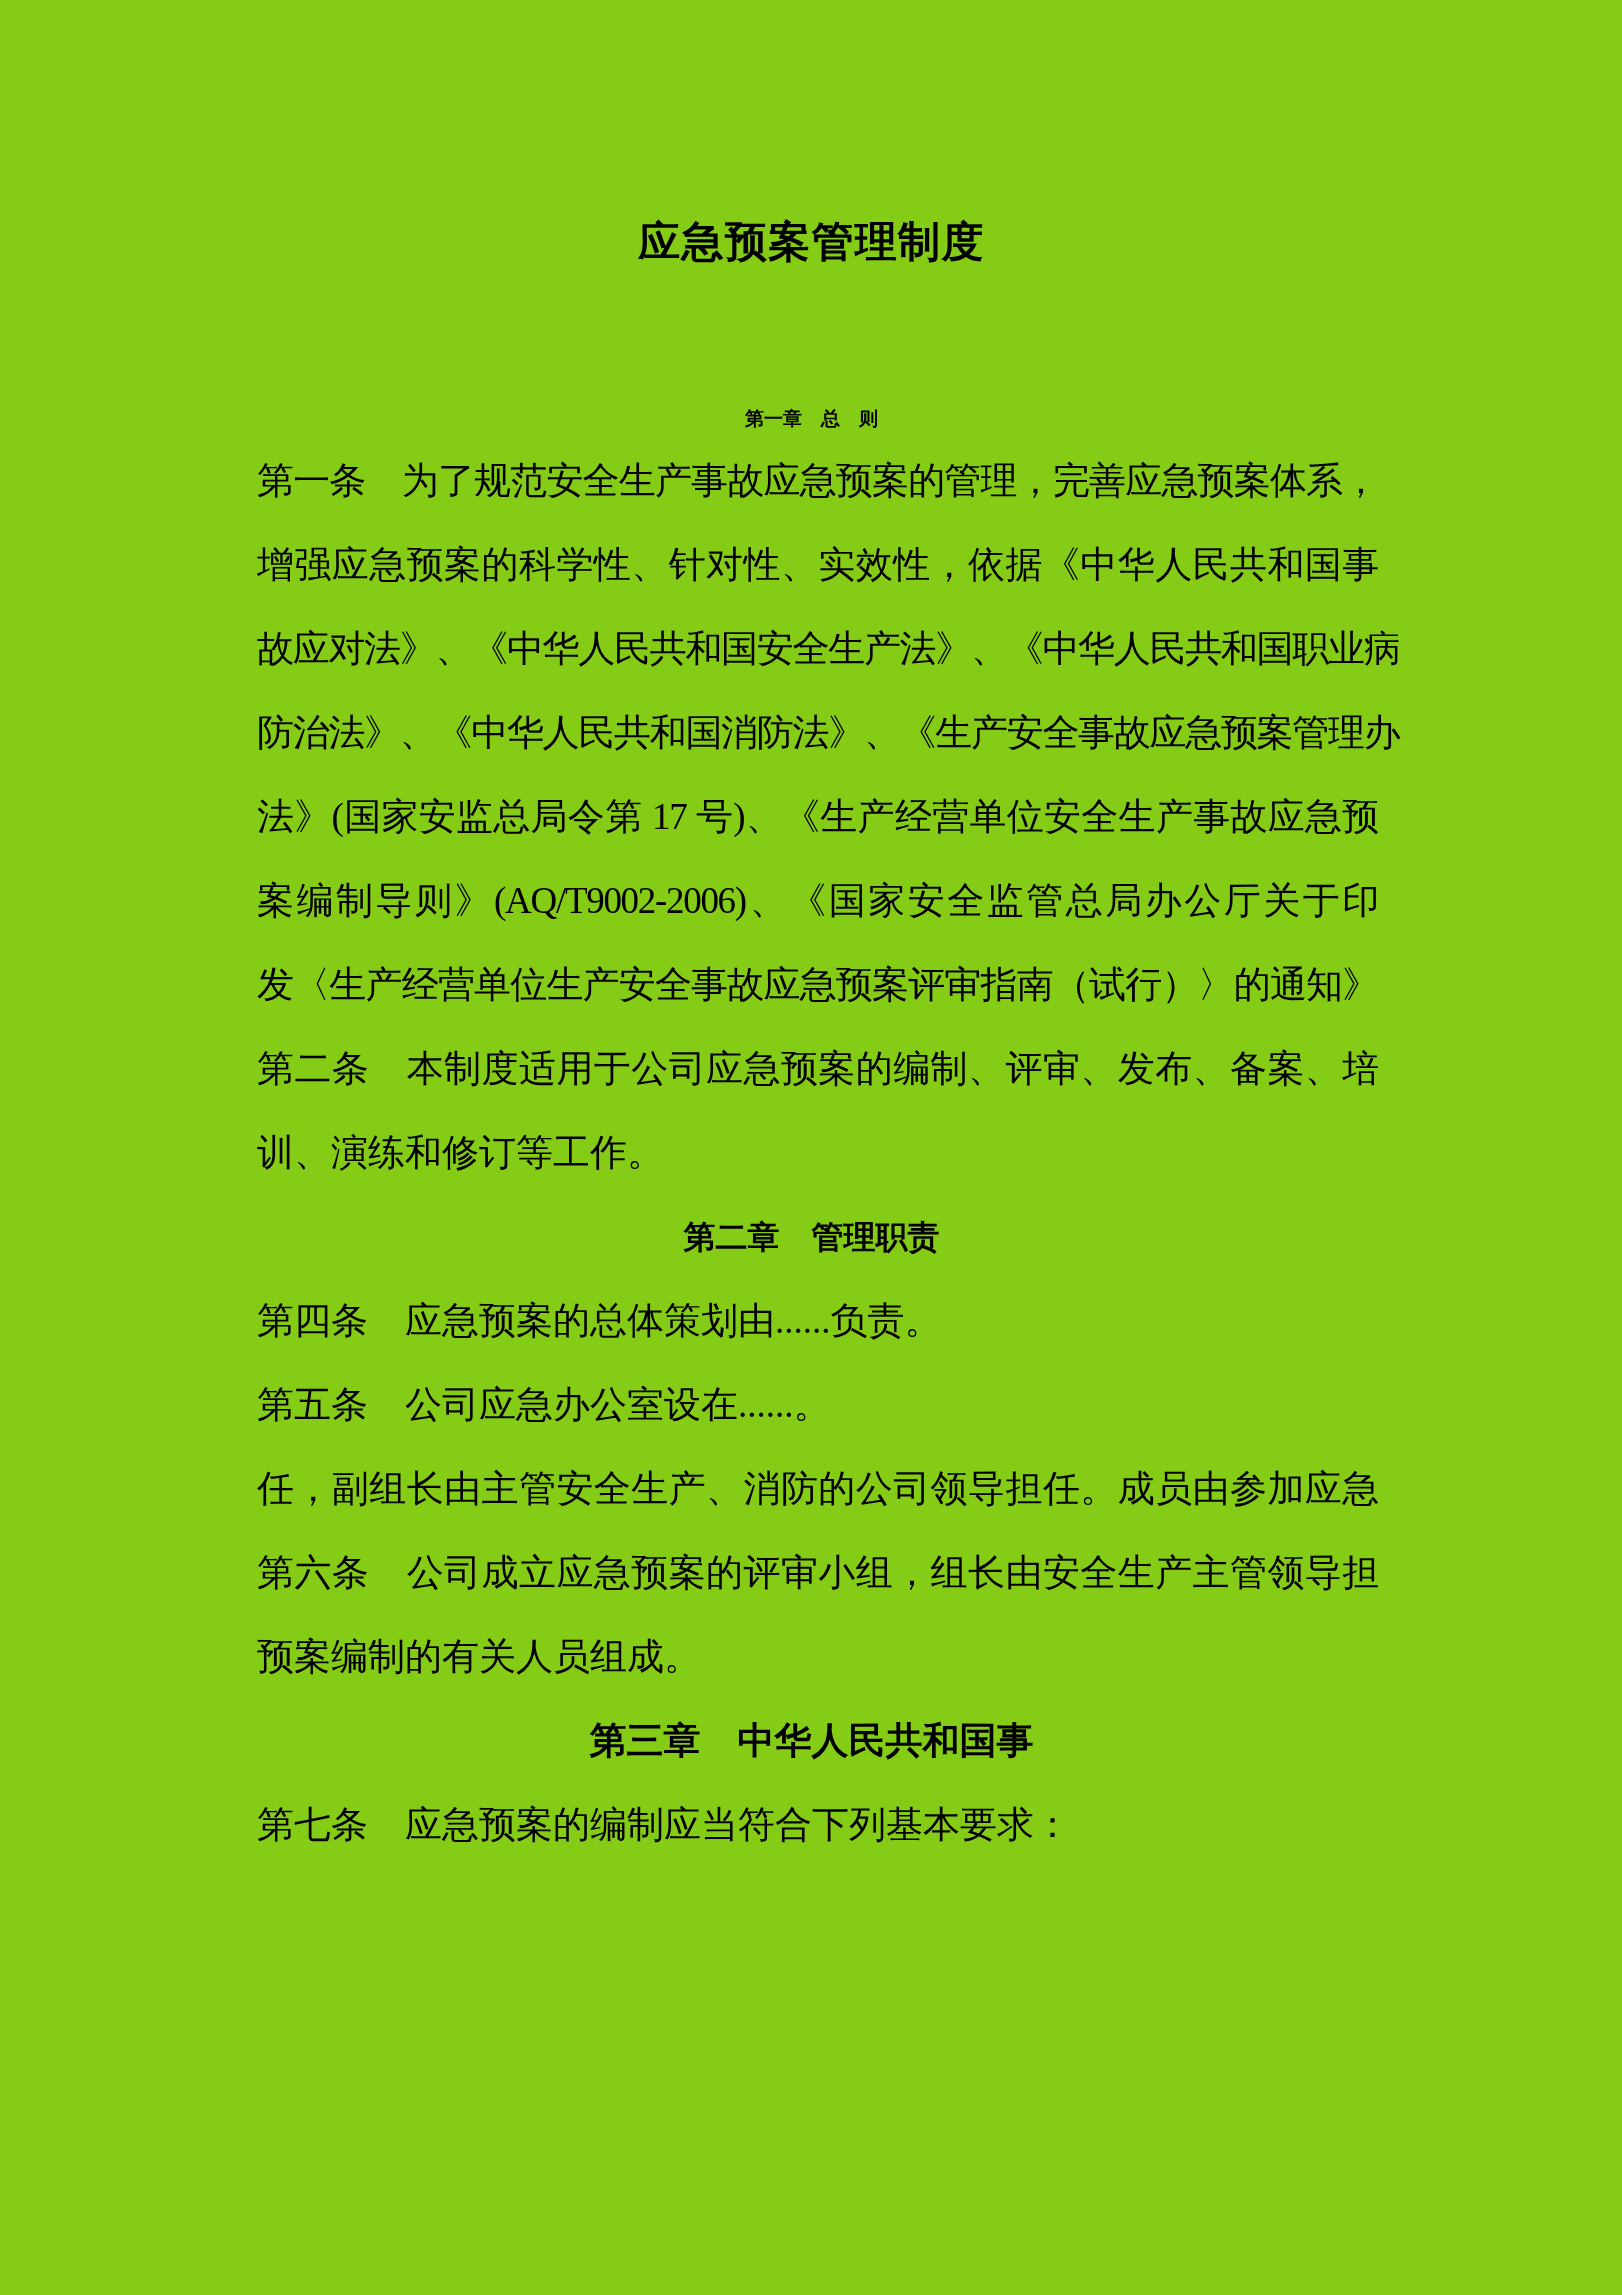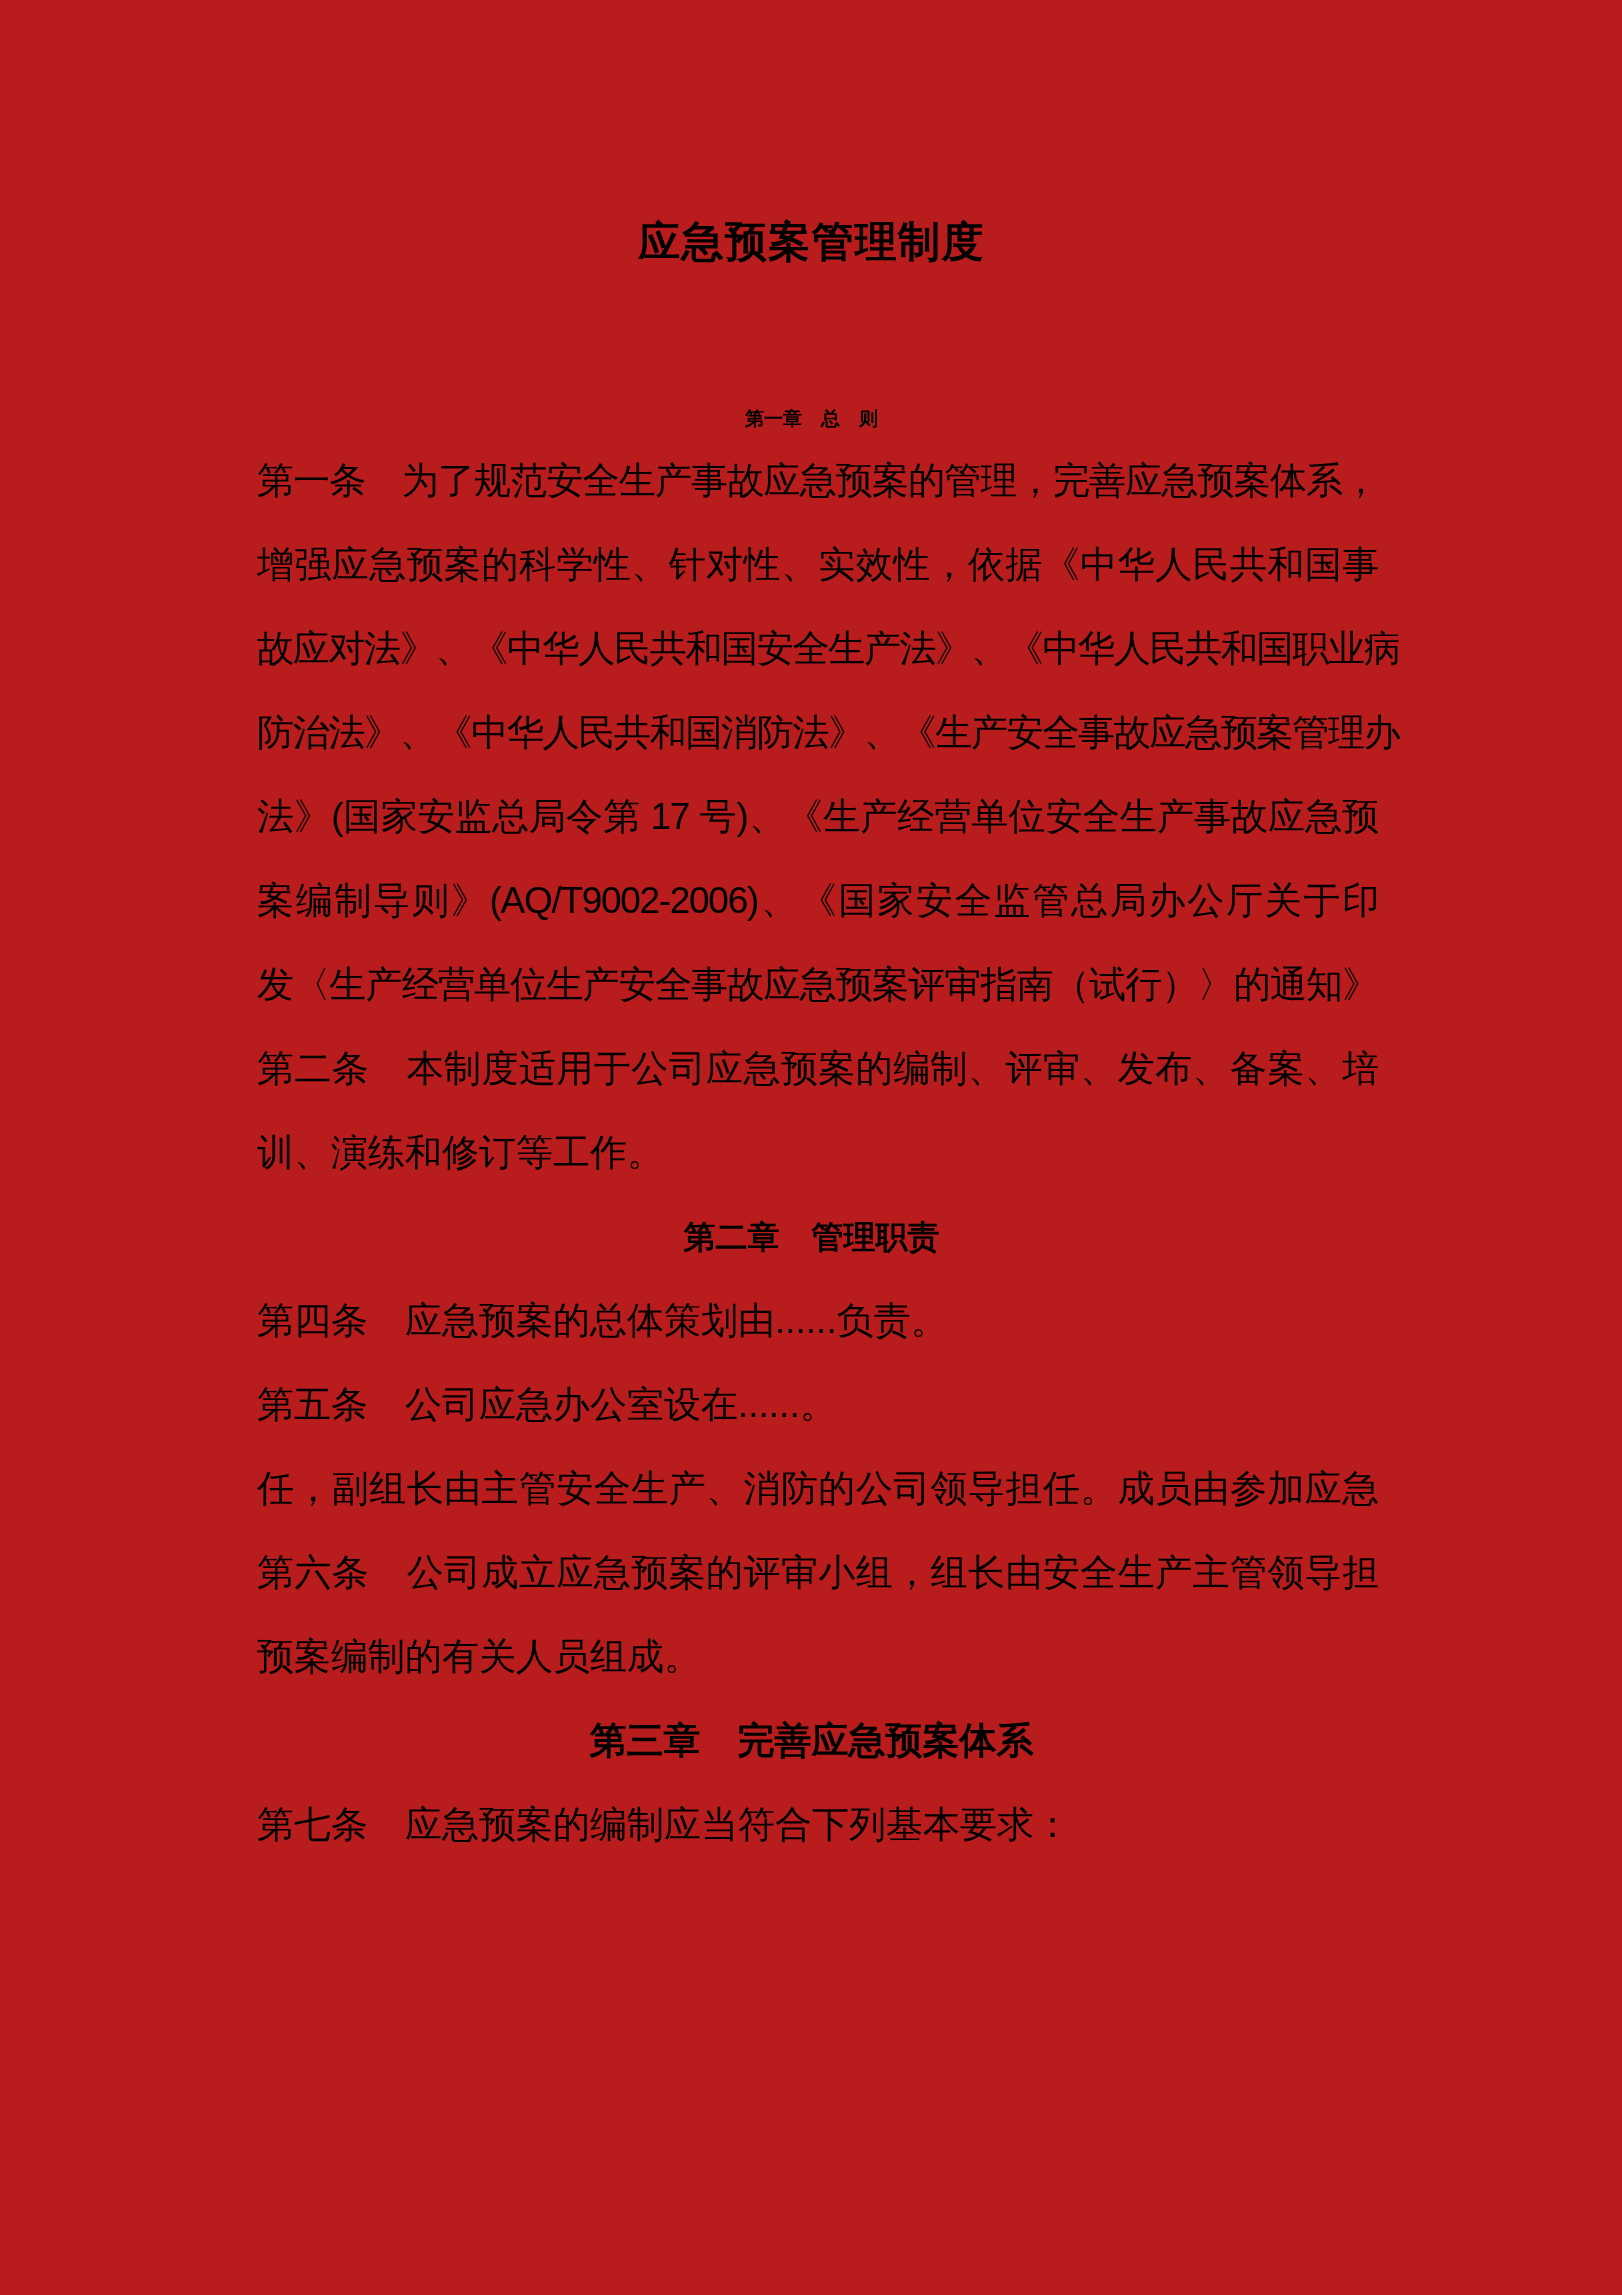--- a/index.html
+++ b/index.html
@@ -6,23 +6,23 @@
     margin: 0;
     padding: 0;
     background: #ffffff;
   }
   .page {
     position: relative;
     width: 1623px;
     height: 2295px;
     box-sizing: border-box;
     padding: 0 245px;
-    background: #b91c1c;
+    background: #84cc16;
     color: #000000;
-    font-family: Liberation Sans, sans-serif;
+    font-family: Liberation Serif, serif;
     overflow: hidden;
   }
   .doc-title {
     margin: 221px 0 0 0;
     font-size: 42px;
     line-height: 1;
     font-weight: bold;
     text-align: center;
     letter-spacing: 1.3px;
   }
@@ -89,20 +89,20 @@
 
     <div class="chap-mid">第二章　管理职责</div>
 
     <div class="line">第四条　应急预案的总体策划由......负责。</div>
     <div class="line">第五条　公司应急办公室设在......。</div>
 
     <div class="line line-j">任，副组长由主管安全生产、消防的公司领导担任。成员由参加应急</div>
     <div class="line line-j">第六条　公司成立应急预案的评审小组，组长由安全生产主管领导担</div>
     <div class="line">预案编制的有关人员组成。</div>
 
-    <div class="chap-large">第三章　完善应急预案体系</div>
+    <div class="chap-large">第三章　中华人民共和国事</div>
 
     <div class="line">第七条　应急预案的编制应当符合下列基本要求：</div>
 
   </div>
 
 </div>
 
 
 </body></html>

